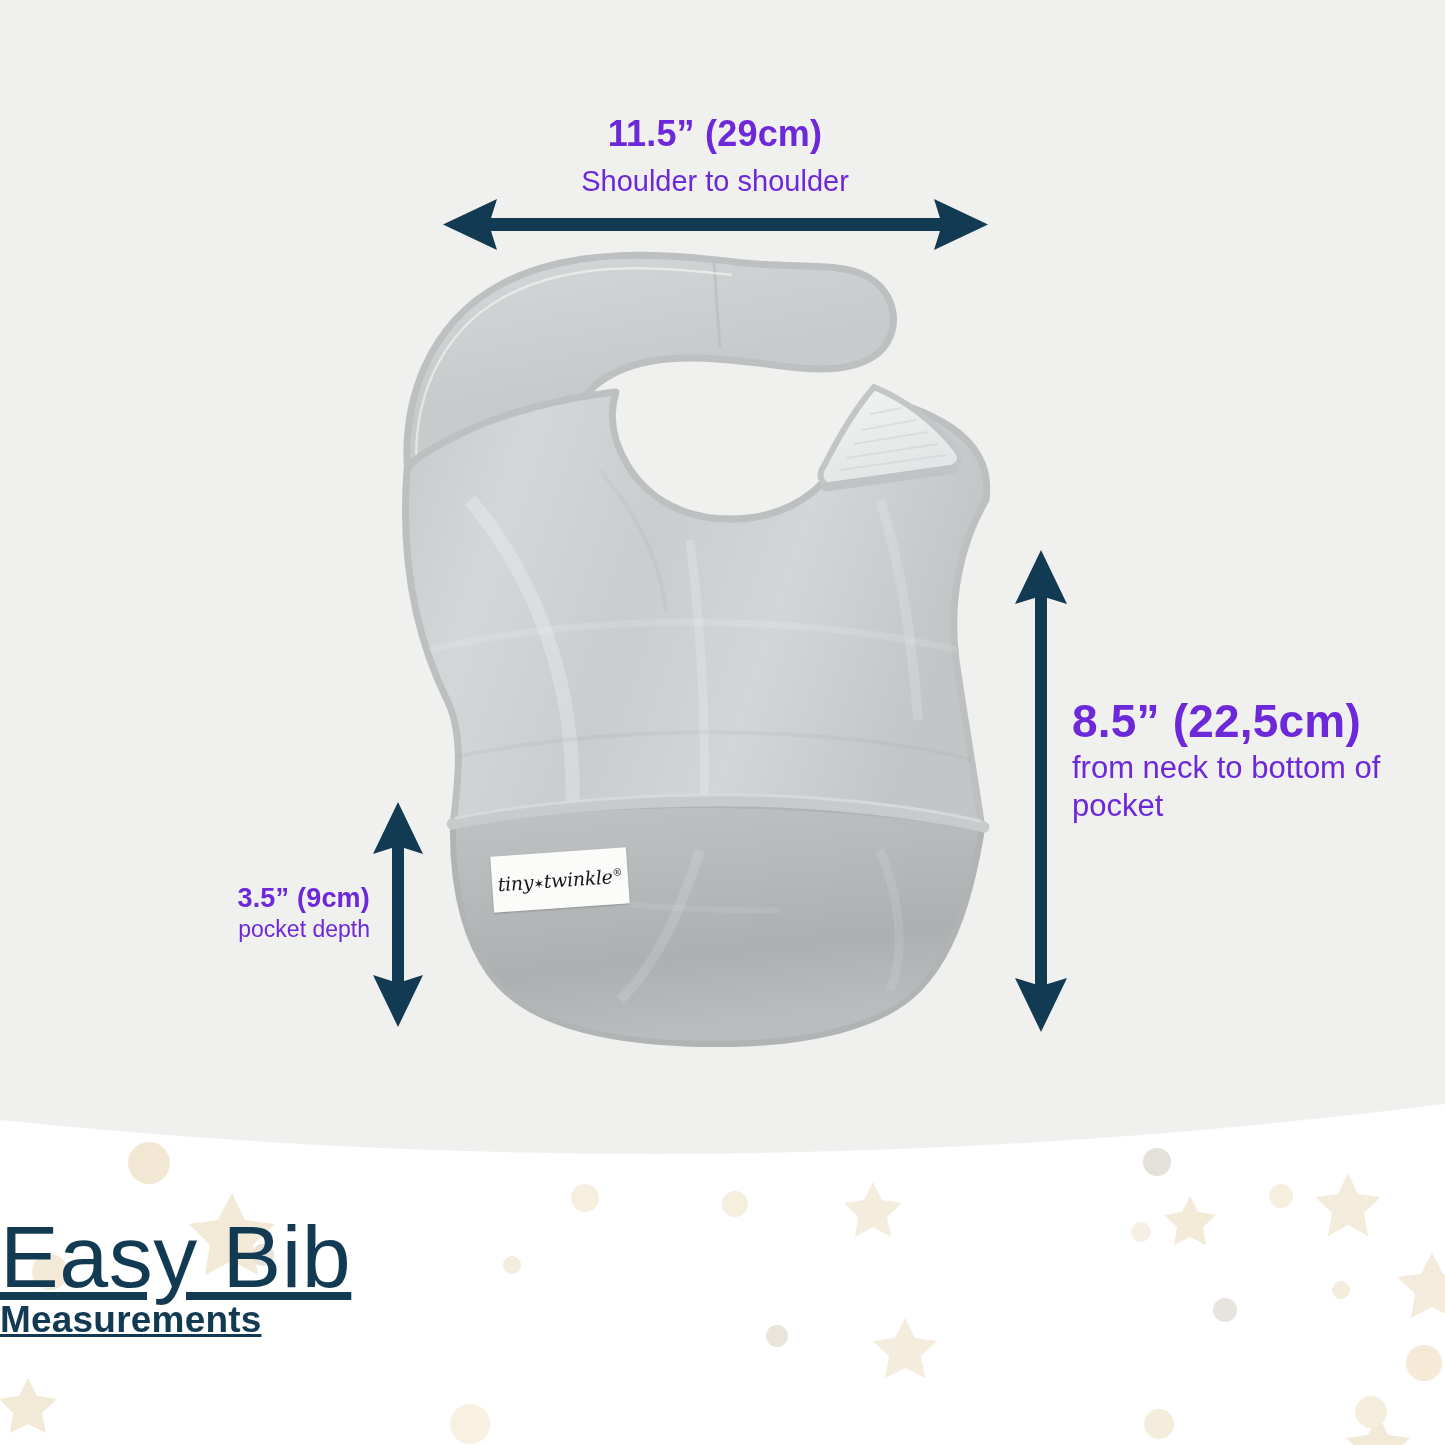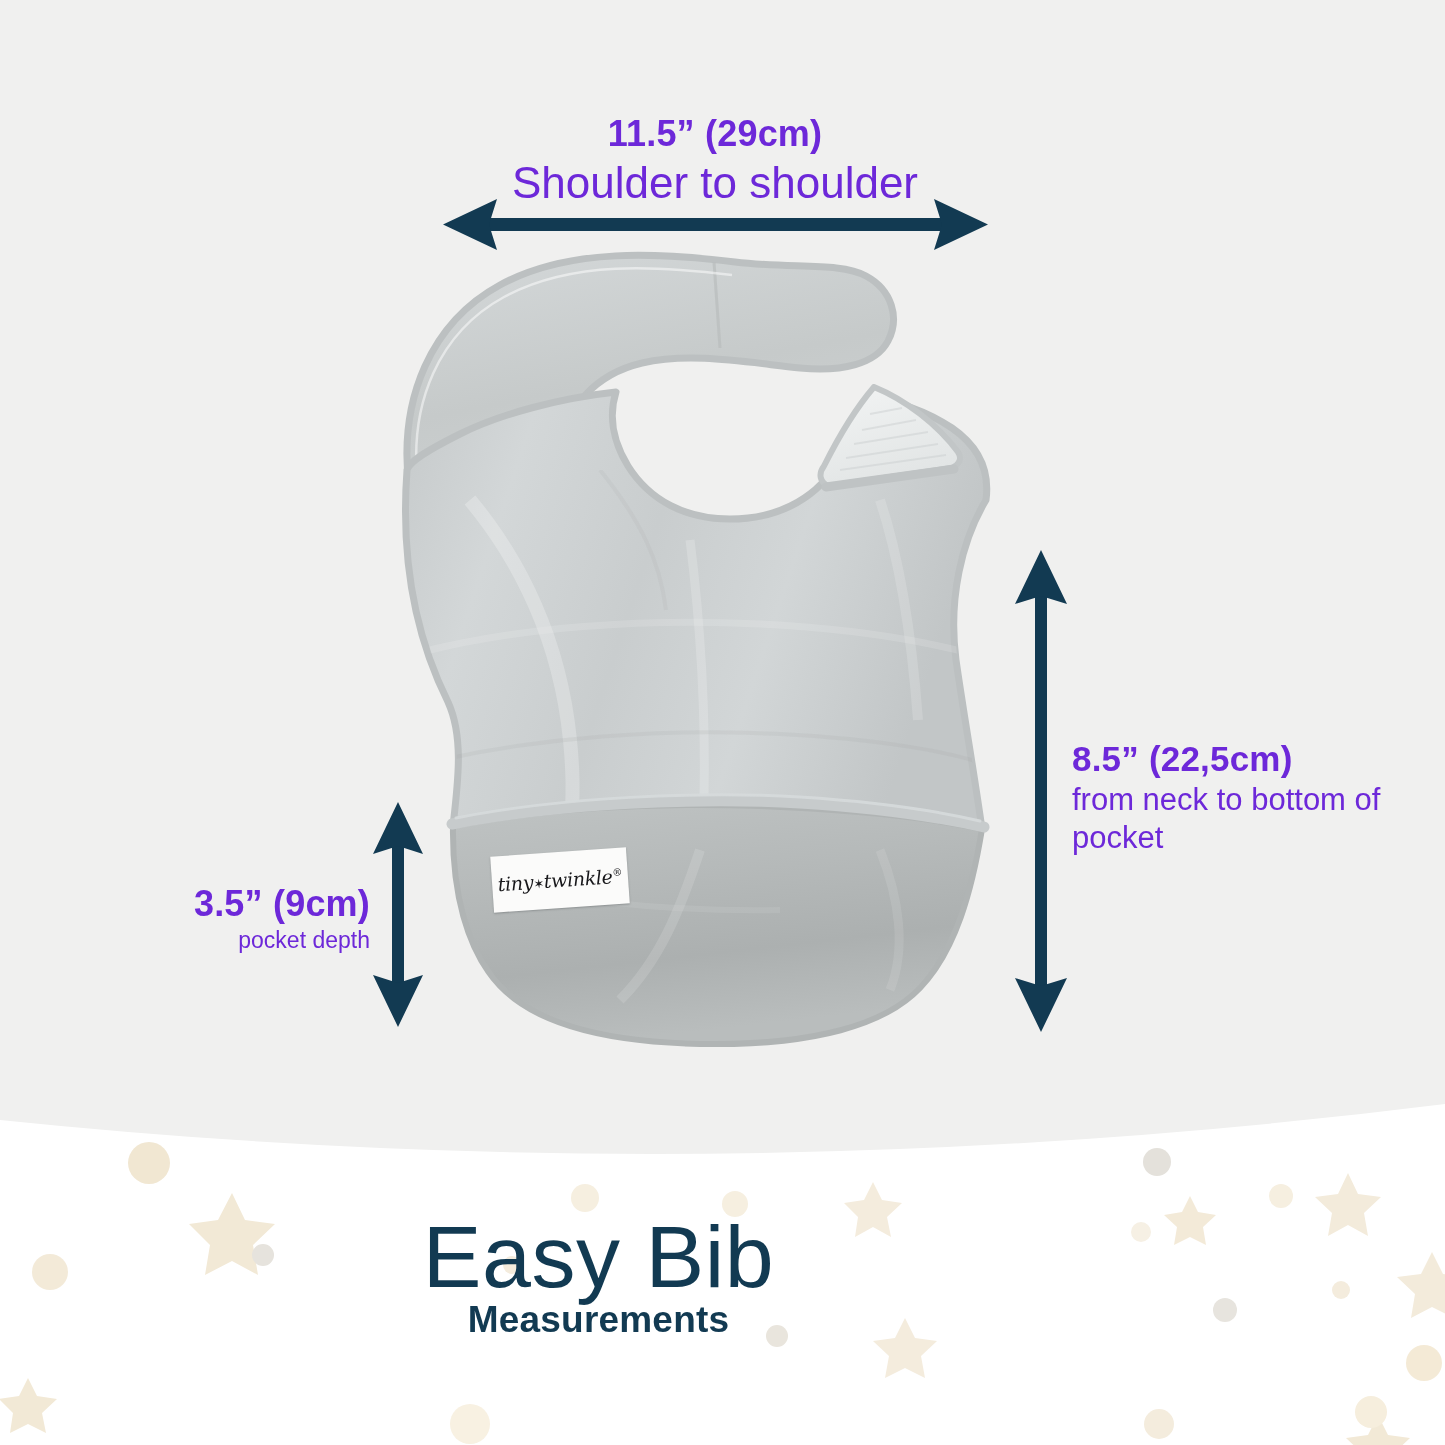--- a/index.html
+++ b/index.html
@@ -31,51 +31,51 @@
   .meas-desc {
     font-weight: normal;
   }
   #label-shoulder {
     left: 380px;
     top: 112px;
     width: 670px;
     text-align: center;
   }
   #label-shoulder .meas-value { font-size: 36px; }
-  #label-shoulder .meas-desc  { font-size: 44px; }
+  #label-shoulder .meas-desc  { font-size: 29px; margin-top: 8px; }
 
   #label-neck {
     left: 1072px;
     top: 693px;
     width: 340px;
     text-align: left;
   }
-  #label-neck .meas-value { font-size: 35px; margin-top: 45px; }
+  #label-neck .meas-value { font-size: 46px; }
   #label-neck .meas-desc  { font-size: 31px; }
 
   #label-pocket {
     left: 60px;
     top: 882px;
     width: 310px;
     text-align: right;
   }
-  #label-pocket .meas-value { font-size: 36px; }
+  #label-pocket .meas-value { font-size: 27px; }
   #label-pocket .meas-desc  { font-size: 23px; }
 
   .meas-line { display: block; white-space: nowrap; }
   #label-neck .meas-desc { white-space: normal; }
 
   
   #title-block {
     position: absolute;
     left: 0;
     top: 1213px;
     width: 1197px;
-    text-align: center;
     color: #123a52;
+    text-decoration: underline;
   }
   #title-main {
     display: block;
     font-size: 88px;
     font-weight: normal;
     letter-spacing: 0.5px;
     line-height: 1.0;
   }
   #title-sub {
     display: block;

